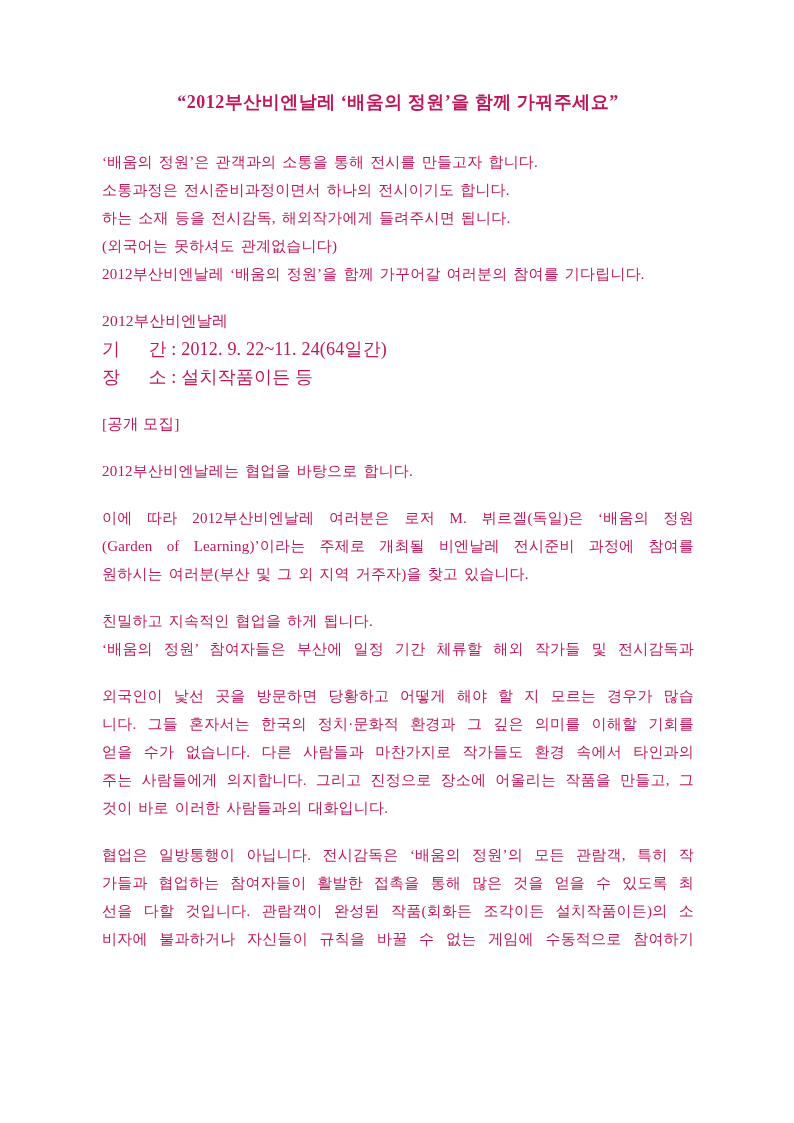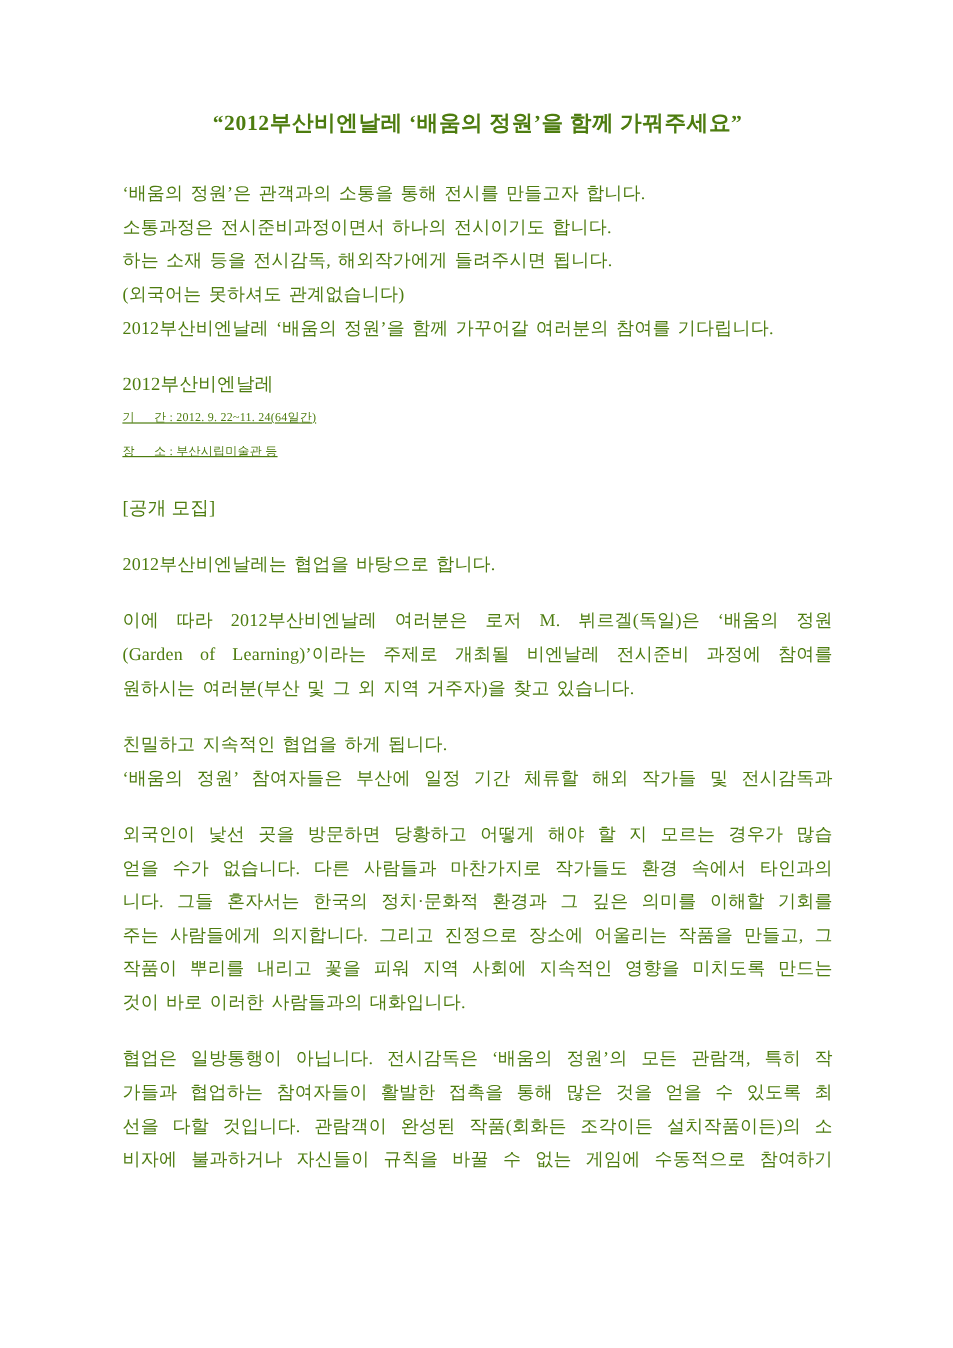--- a/index.html
+++ b/index.html
@@ -1,21 +1,21 @@
 <!DOCTYPE html>
 <html lang="ko"><head>
 <meta charset="utf-8">
 <style>
   html, body { margin: 0; padding: 0; background: #ffffff; }
   .page {
     position: relative;
     width: 742px;
     height: 1123px;
     background: #ffffff;
-    color: #4d7c0f;
+    color: #be185d;
     font-family: "Liberation Serif", "DejaVu Serif", serif;
     overflow: hidden;
     margin: 0 auto;
   }
   .doc { padding: 88px 74px 0 76px; }
   .title {
     text-align: center;
     font-weight: bold;
     font-size: 18px;
     line-height: 28px;
@@ -31,64 +31,62 @@
     word-spacing: 2px;
   }
   .just { text-align: justify; text-align-last: justify; }
   .heading {
     font-weight: normal;
     font-size: 15.5px;
     line-height: 28px;
     letter-spacing: 0.2px;
   }
   .kvline {
-    font-size: 10px;
+    font-size: 18px;
     line-height: 28px;
     letter-spacing: 0.2px;
     white-space: pre-wrap;
-    text-decoration: underline;
   }
   .mb { margin-bottom: 19px; }
 </style>
 </head>
 <body>
 
 <div class="page">
   <div class="doc">
     <div class="title">“2012부산비엔날레 ‘배움의 정원’을 함께 가꿔주세요”</div>
     <div>
         <div class="para mb">
           <div class="line">‘배움의 정원’은 관객과의 소통을 통해 전시를 만들고자 합니다.</div>
           <div class="line">소통과정은 전시준비과정이면서 하나의 전시이기도 합니다.</div>
           <div class="line">하는 소재 등을 전시감독, 해외작가에게 들려주시면 됩니다.</div>
           <div class="line">(외국어는 못하셔도 관계없습니다)</div>
           <div class="line">2012부산비엔날레 ‘배움의 정원’을 함께 가꾸어갈 여러분의 참여를 기다립니다.</div>
         </div>
         <div class="heading">2012부산비엔날레</div>
         <div class="kvline">기      간 : 2012. 9. 22~11. 24(64일간)</div>
-        <div class="kvline mb">장      소 : 부산시립미술관 등</div>
+        <div class="kvline mb">장      소 : 설치작품이든 등</div>
         <div class="heading mb">[공개 모집]</div>
         <div class="para mb">
           <div class="line">2012부산비엔날레는 협업을 바탕으로 합니다.</div>
         </div>
         <div class="para mb">
           <div class="line just">이에 따라 2012부산비엔날레 여러분은 로저 M. 뷔르겔(독일)은 ‘배움의 정원</div>
           <div class="line just">(Garden of Learning)’이라는 주제로 개최될 비엔날레 전시준비 과정에 참여를</div>
           <div class="line">원하시는 여러분(부산 및 그 외 지역 거주자)을 찾고 있습니다.</div>
         </div>
         <div class="para mb">
           <div class="line">친밀하고 지속적인 협업을 하게 됩니다.</div>
           <div class="line just">‘배움의 정원’ 참여자들은 부산에 일정 기간 체류할 해외 작가들 및 전시감독과</div>
         </div>
         <div class="para mb">
           <div class="line just">외국인이 낯선 곳을 방문하면 당황하고 어떻게 해야 할 지 모르는 경우가 많습</div>
+          <div class="line just">니다. 그들 혼자서는 한국의 정치·문화적 환경과 그 깊은 의미를 이해할 기회를</div>
           <div class="line just">얻을 수가 없습니다. 다른 사람들과 마찬가지로 작가들도 환경 속에서 타인과의</div>
-          <div class="line just">니다. 그들 혼자서는 한국의 정치·문화적 환경과 그 깊은 의미를 이해할 기회를</div>
           <div class="line just">주는 사람들에게 의지합니다. 그리고 진정으로 장소에 어울리는 작품을 만들고, 그</div>
-          <div class="line just">작품이 뿌리를 내리고 꽃을 피워 지역 사회에 지속적인 영향을 미치도록 만드는</div>
           <div class="line">것이 바로 이러한 사람들과의 대화입니다.</div>
         </div>
         <div class="para">
           <div class="line just">협업은 일방통행이 아닙니다. 전시감독은 ‘배움의 정원’의 모든 관람객, 특히 작</div>
           <div class="line just">가들과 협업하는 참여자들이 활발한 접촉을 통해 많은 것을 얻을 수 있도록 최</div>
           <div class="line just">선을 다할 것입니다. 관람객이 완성된 작품(회화든 조각이든 설치작품이든)의 소</div>
           <div class="line just">비자에 불과하거나 자신들이 규칙을 바꿀 수 없는 게임에 수동적으로 참여하기</div>
         </div>
       </div>
   </div>

